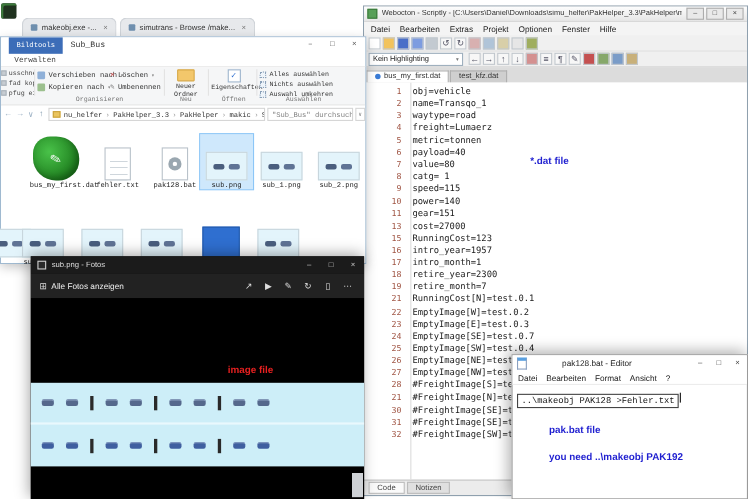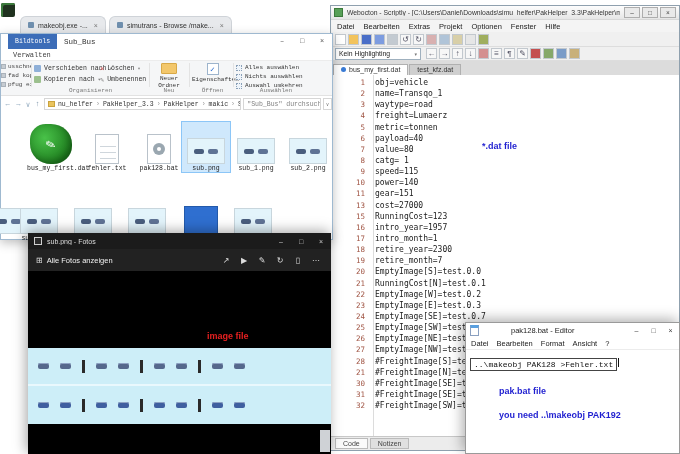--- a/index.html
+++ b/index.html
@@ -469,21 +469,20 @@
           <div class="cl"><span class="num">8</span><span class="ctx">catg= 1</span></div>
           <div class="cl"><span class="num">9</span><span class="ctx">speed=115</span></div>
           <div class="cl"><span class="num">10</span><span class="ctx">power=140</span></div>
           <div class="cl"><span class="num">11</span><span class="ctx">gear=151</span></div>
           <div class="cl"><span class="num">13</span><span class="ctx">cost=27000</span></div>
           <div class="cl"><span class="num">15</span><span class="ctx">RunningCost=123</span></div>
           <div class="cl"><span class="num">16</span><span class="ctx">intro_year=1957</span></div>
           <div class="cl"><span class="num">17</span><span class="ctx">intro_month=1</span></div>
           <div class="cl"><span class="num">18</span><span class="ctx">retire_year=2300</span></div>
           <div class="cl"><span class="num">19</span><span class="ctx">retire_month=7</span></div>
-          <div class="cl"><span class="num">20</span><span class="ctx">EmptyImage[S]=test.0.0</span></div>
           <div class="cl"><span class="num">21</span><span class="ctx">RunningCost[N]=test.0.1</span></div>
           <div class="cl"><span class="num">22</span><span class="ctx">EmptyImage[W]=test.0.2</span></div>
           <div class="cl"><span class="num">23</span><span class="ctx">EmptyImage[E]=test.0.3</span></div>
           <div class="cl"><span class="num">24</span><span class="ctx">EmptyImage[SE]=test.0.7</span></div>
           <div class="cl"><span class="num">25</span><span class="ctx">EmptyImage[SW]=test.0.4</span></div>
           <div class="cl"><span class="num">26</span><span class="ctx">EmptyImage[NE]=test.0.6</span></div>
           <div class="cl"><span class="num">27</span><span class="ctx">EmptyImage[NW]=test.0.5</span></div>
           <div class="cl"><span class="num">28</span><span class="ctx">#FreightImage[S]=test.0.0</span></div>
           <div class="cl"><span class="num">21</span><span class="ctx">#FreightImage[N]=test.0.1</span></div>
           <div class="cl"><span class="num">30</span><span class="ctx">#FreightImage[SE]=test.0.3</span></div>

